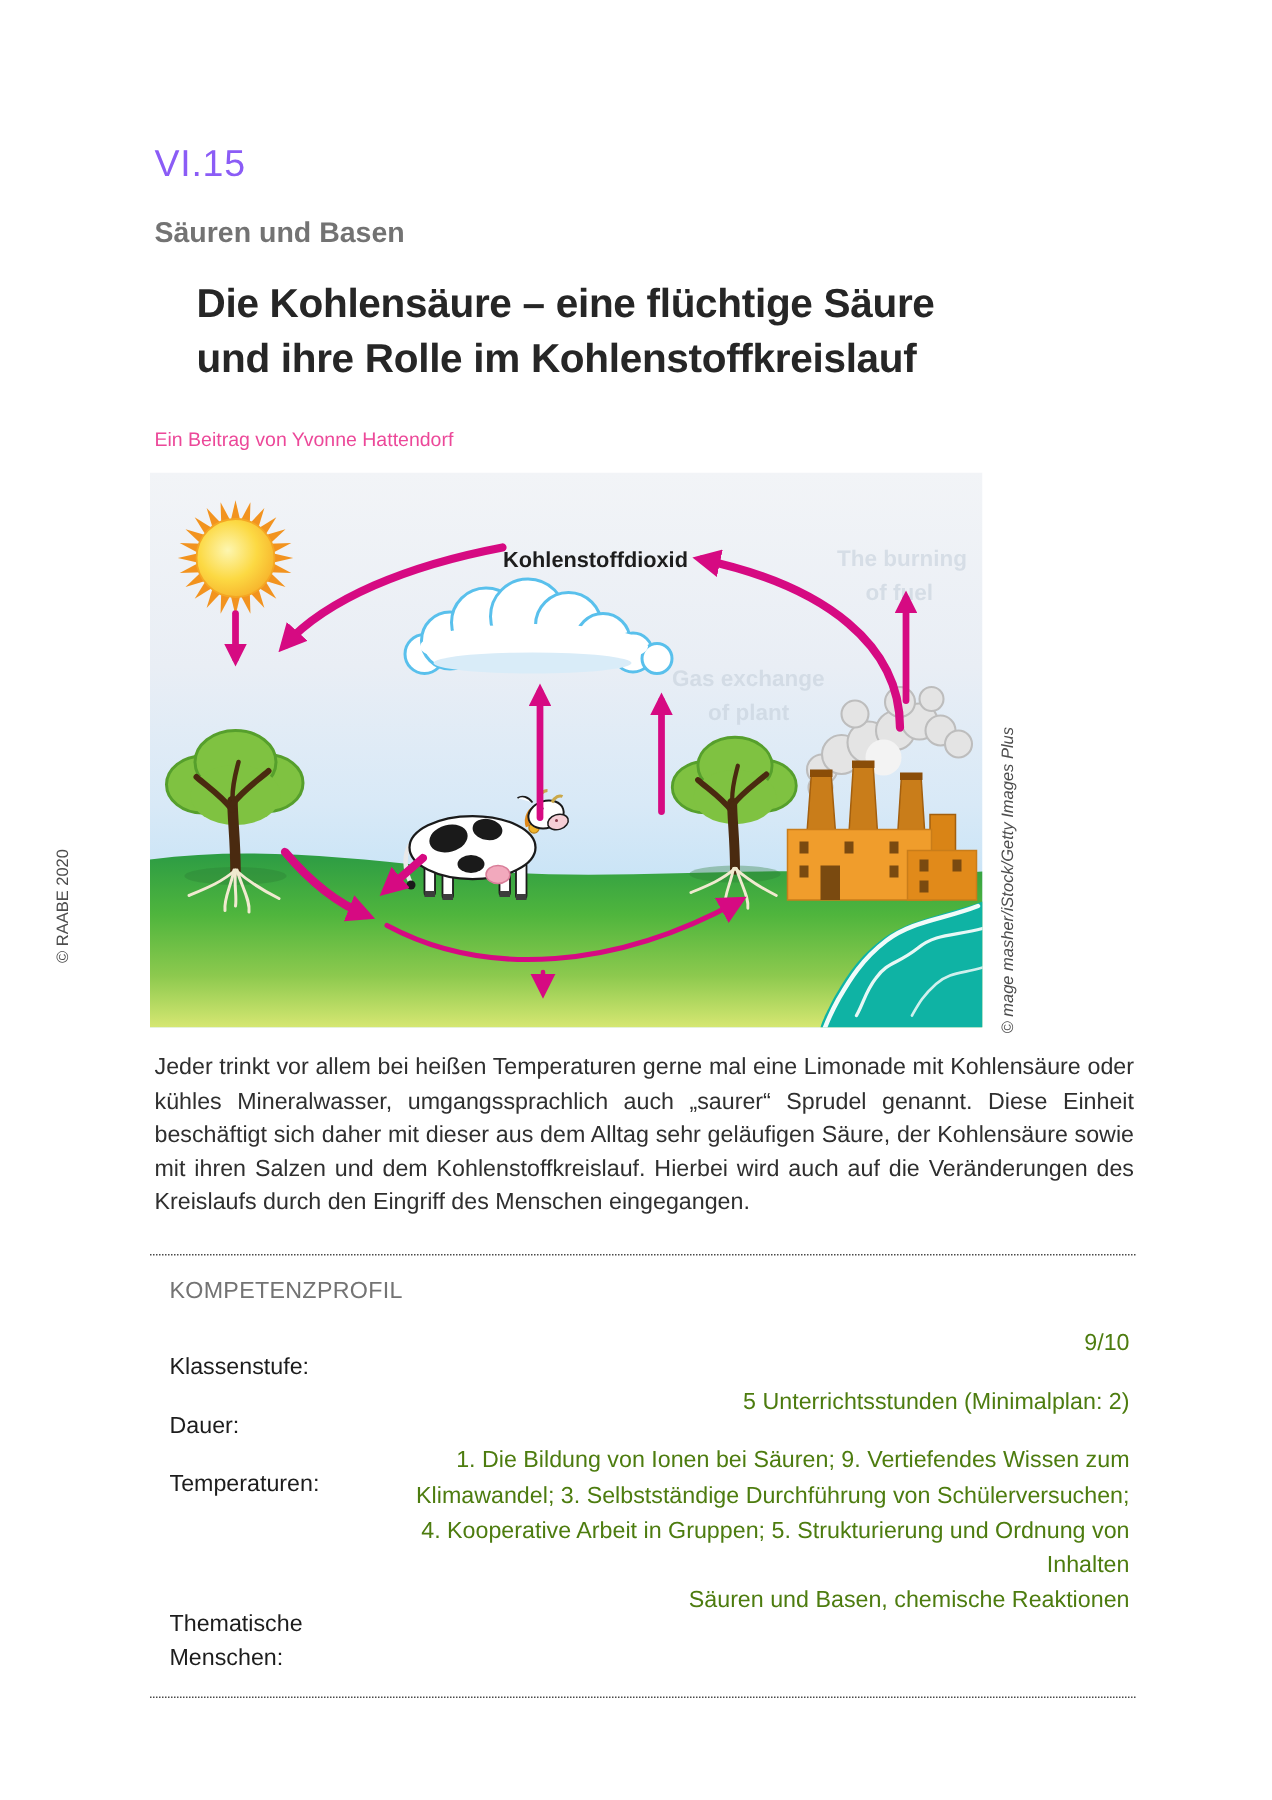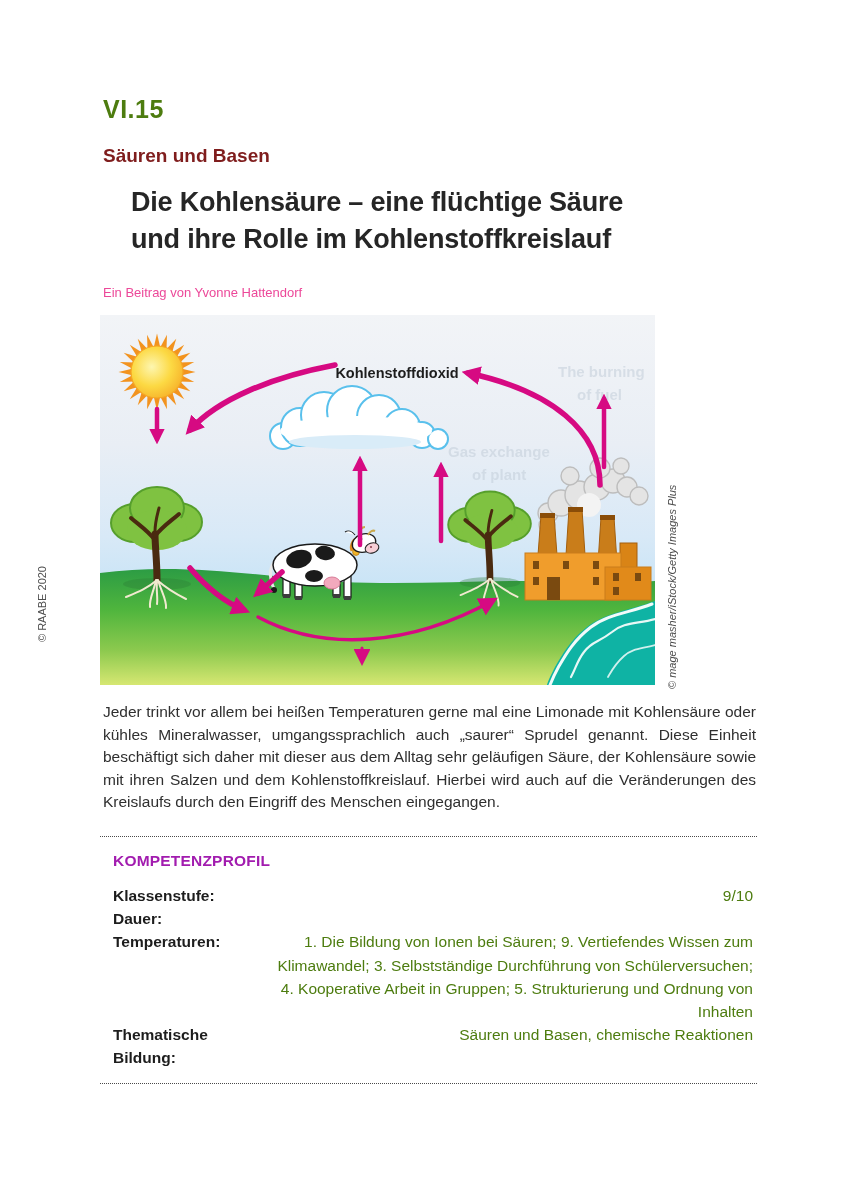--- a/index.html
+++ b/index.html
@@ -1,34 +1,34 @@
 <!DOCTYPE html>
 <html><head>
 <meta charset="utf-8">
 <style>
   html,body{margin:0;padding:0;background:#ffffff;}
   .page{position:relative;width:848px;height:1200px;background:#fff;overflow:hidden;
         font-family:"Liberation Sans",sans-serif;color:#2e2e2e;}
   .abs{position:absolute;}
-  .page-code{left:103px;top:95px;font-size:25px;font-weight:700;color:#4d7c0f;letter-spacing:.5px;}
-  .category{left:103px;top:145px;font-size:19px;font-weight:700;color:#7f1d1d;}
+  .page-code{left:103px;top:95px;font-size:25px;font-weight:400;color:#8b5cf6;letter-spacing:.5px;}
+  .category{left:103px;top:145px;font-size:19px;font-weight:700;color:#737373;}
   .title{left:103px;top:184px;font-size:27px;font-weight:700;color:#262626;line-height:37px;letter-spacing:-.2px;margin-left:28px;}
   .byline{left:103px;top:285px;font-size:13px;color:#ec4899;}
   .figure{left:100px;top:315px;width:555px;height:370px;}
   .credit{font-size:11px;color:#4d4d4d;white-space:nowrap;transform-origin:0 0;transform:rotate(-90deg);}
   .credit-left{left:36px;top:642px;}
   .credit-right{left:666px;top:689px;font-style:italic;}
   .intro{left:103px;top:701px;width:653px;font-size:15.5px;line-height:22.6px;
          text-align:justify;color:#2f2f2f;}
   .profile{left:100px;top:836px;width:657px;box-sizing:border-box;
            border-top:1px dotted #4a4a4a;border-bottom:1px dotted #4a4a4a;
            padding:15px 0 13px 13px;}
-  .profile-heading{font-size:15.5px;font-weight:700;color:#a21caf;margin:0 0 14px 0;letter-spacing:.2px;}
+  .profile-heading{font-size:15.5px;font-weight:400;color:#737373;margin:0 0 14px 0;letter-spacing:.2px;}
   .profile-row{display:flex;font-size:15.5px;line-height:23.2px;}
-  .profile-row .lbl{width:160px;flex:none;font-weight:700;color:#1d1d1d;}
+  .profile-row .lbl{width:160px;flex:none;font-weight:400;color:#1d1d1d;margin-top:16px;}
   .profile-row .val{flex:1;padding-right:4px;color:#4d7c0f;text-align:right;}
   svg text{font-family:"Liberation Sans",sans-serif;}
   .ghost{fill:#c3ced9;font-weight:700;opacity:.55;}
 </style>
 </head>
 <body>
 
 <div class="page">
 
   <div class="abs page-code">VI.15</div>
@@ -276,24 +276,25 @@
   <p class="abs intro" style="margin:0">Jeder trinkt vor allem bei heißen Temperaturen gerne mal eine Limonade mit Kohlensäure oder kühles Mineralwasser, umgangssprachlich auch „saurer“ Sprudel genannt. Diese Einheit beschäftigt sich daher mit dieser aus dem Alltag sehr geläufigen Säure, der Kohlensäure sowie mit ihren Salzen und dem Kohlenstoffkreislauf. Hierbei wird auch auf die Veränderungen des Kreislaufs durch den Eingriff des Menschen eingegangen.</p>
 
   <div class="abs profile">
     <div class="profile-heading">KOMPETENZPROFIL</div>
     <div class="profile-row">
       <span class="lbl">Klassenstufe:</span>
       <span class="val">9/10</span>
     </div>
     <div class="profile-row">
       <span class="lbl">Dauer:</span>
+      <span class="val">5 Unterrichtsstunden (Minimalplan: 2)</span>
     </div>
     <div class="profile-row">
       <span class="lbl">Temperaturen:</span>
       <span class="val">1. Die Bildung von Ionen bei Säuren; 9. Vertiefendes Wissen zum Klimawandel; 3. Selbstständige Durchführung von Schülerversuchen; 4. Kooperative Arbeit in Gruppen; 5. Strukturierung und Ordnung von Inhalten</span>
     </div>
     <div class="profile-row">
-      <span class="lbl">Thematische Bildung:</span>
+      <span class="lbl">Thematische Menschen:</span>
       <span class="val">Säuren und Basen, chemische Reaktionen</span>
     </div>
   </div>
 
 </div>
 
 </body></html>

